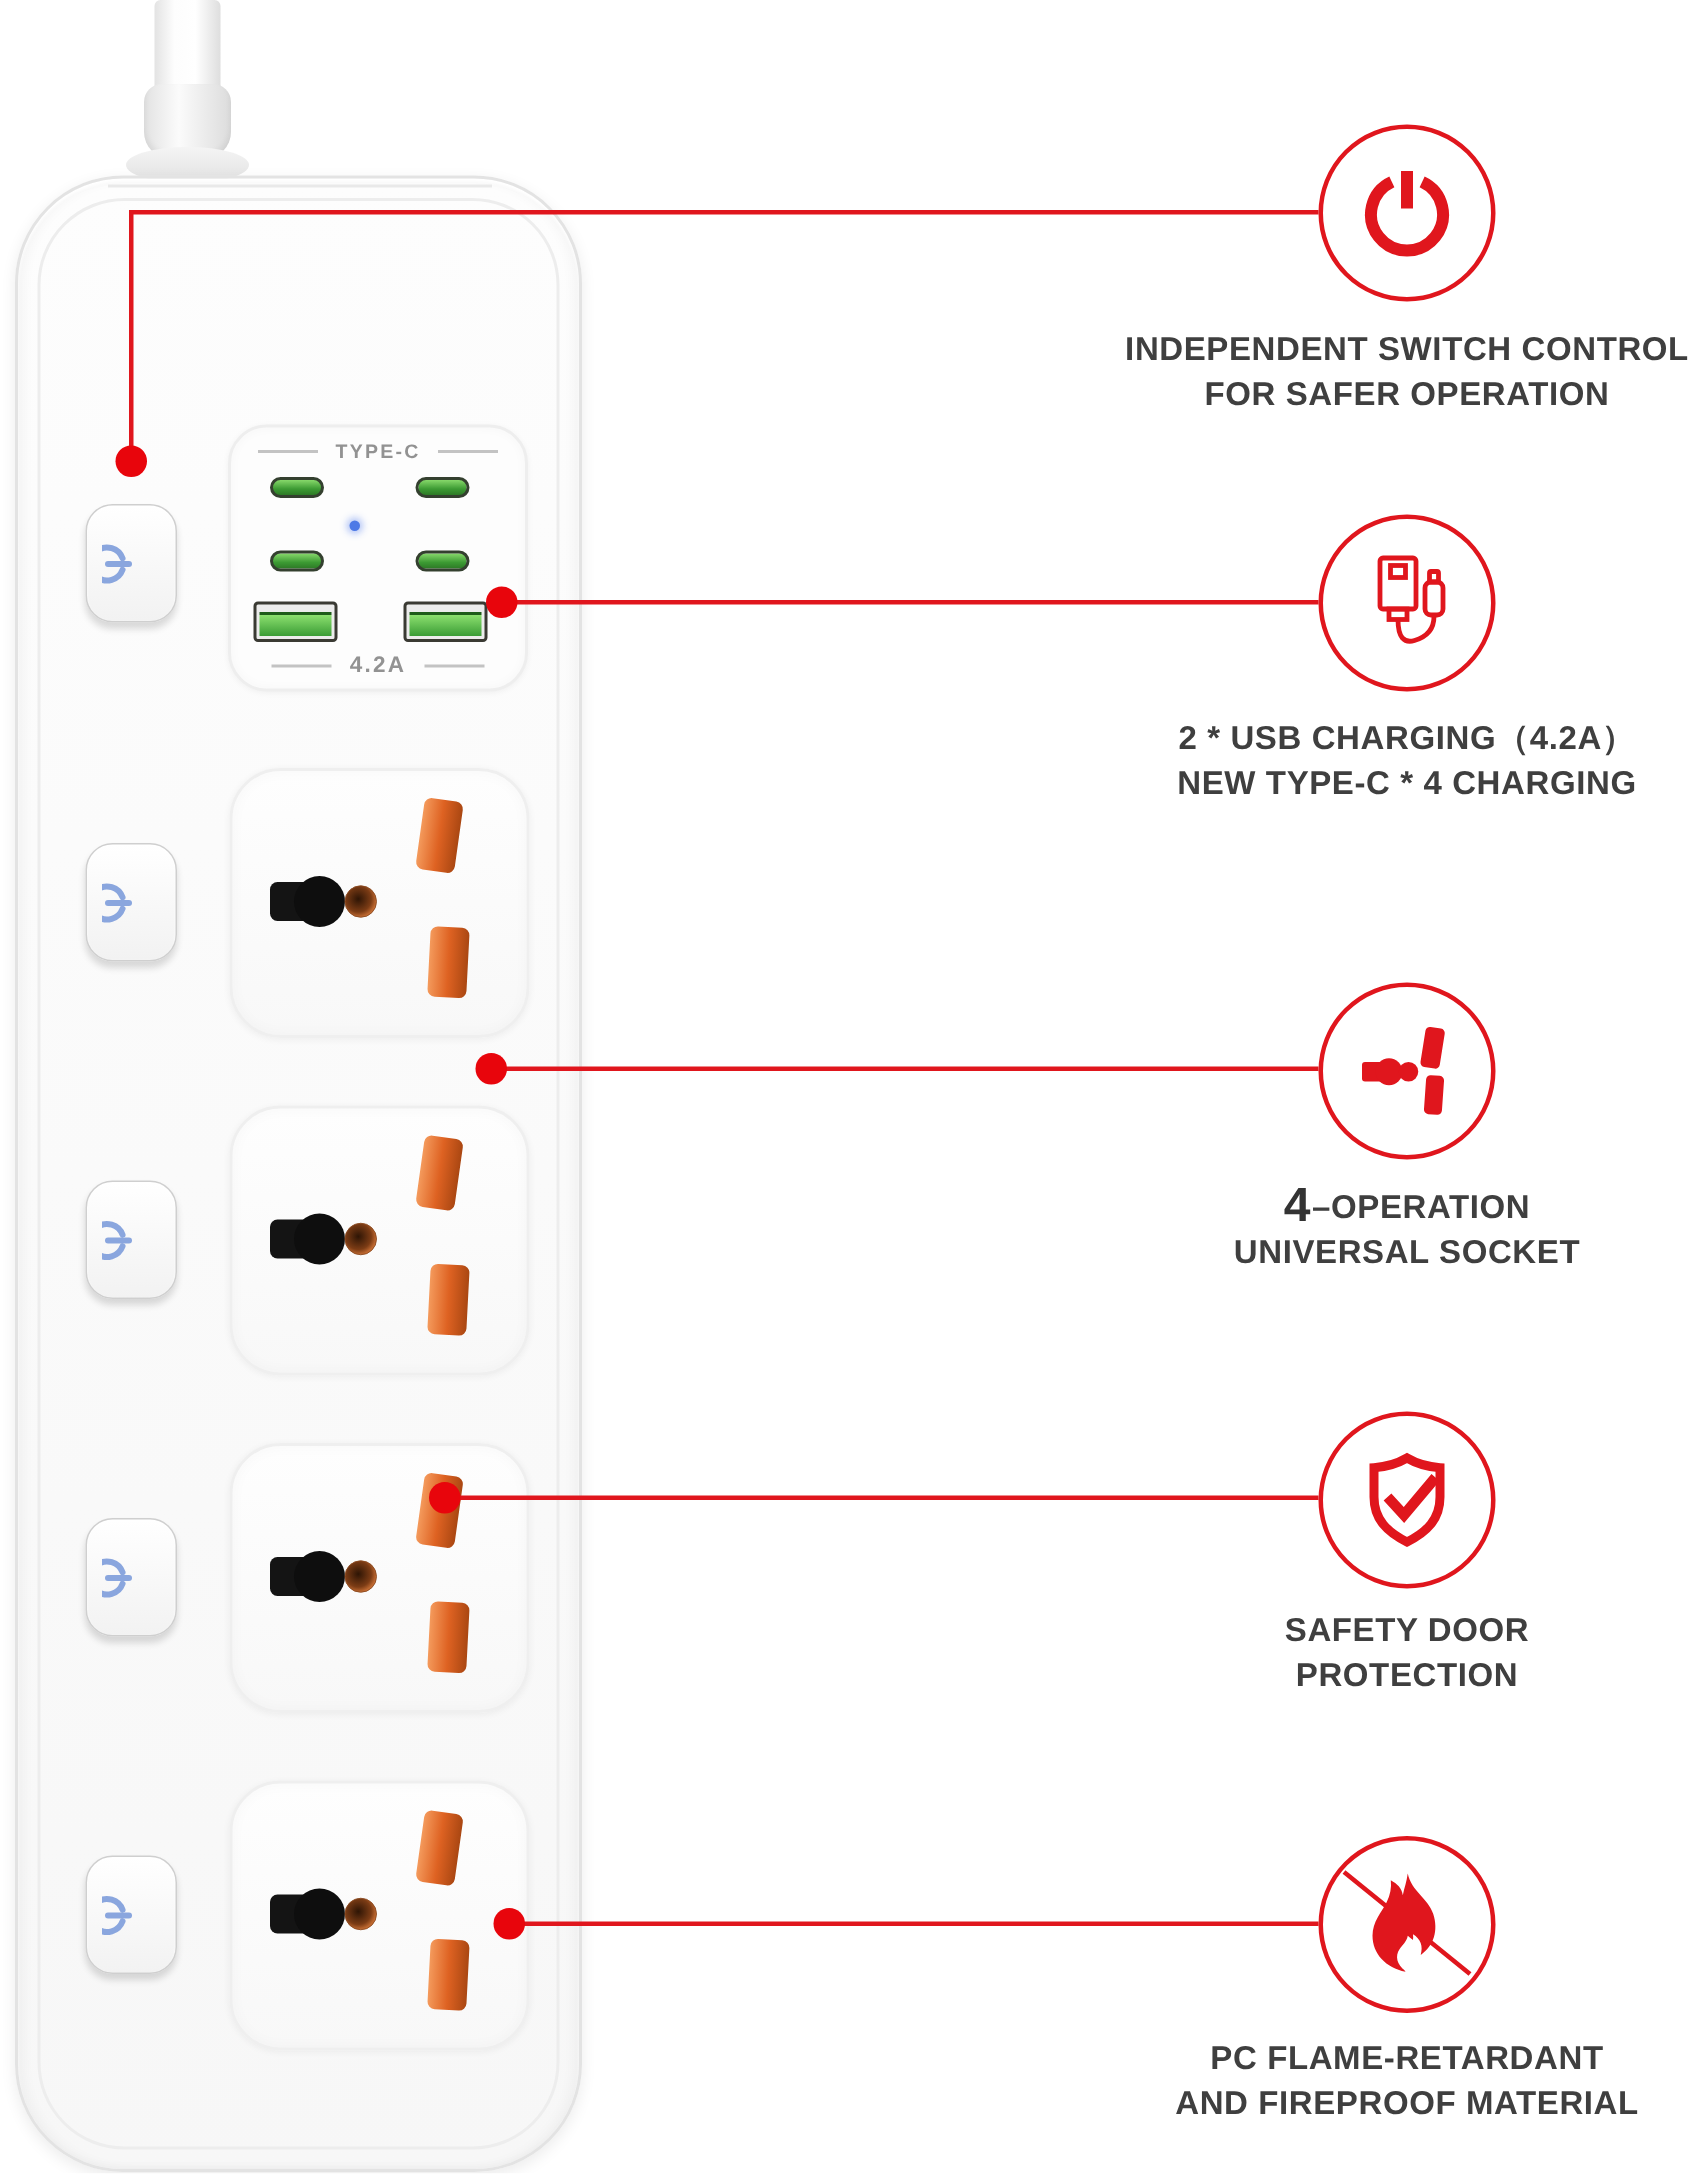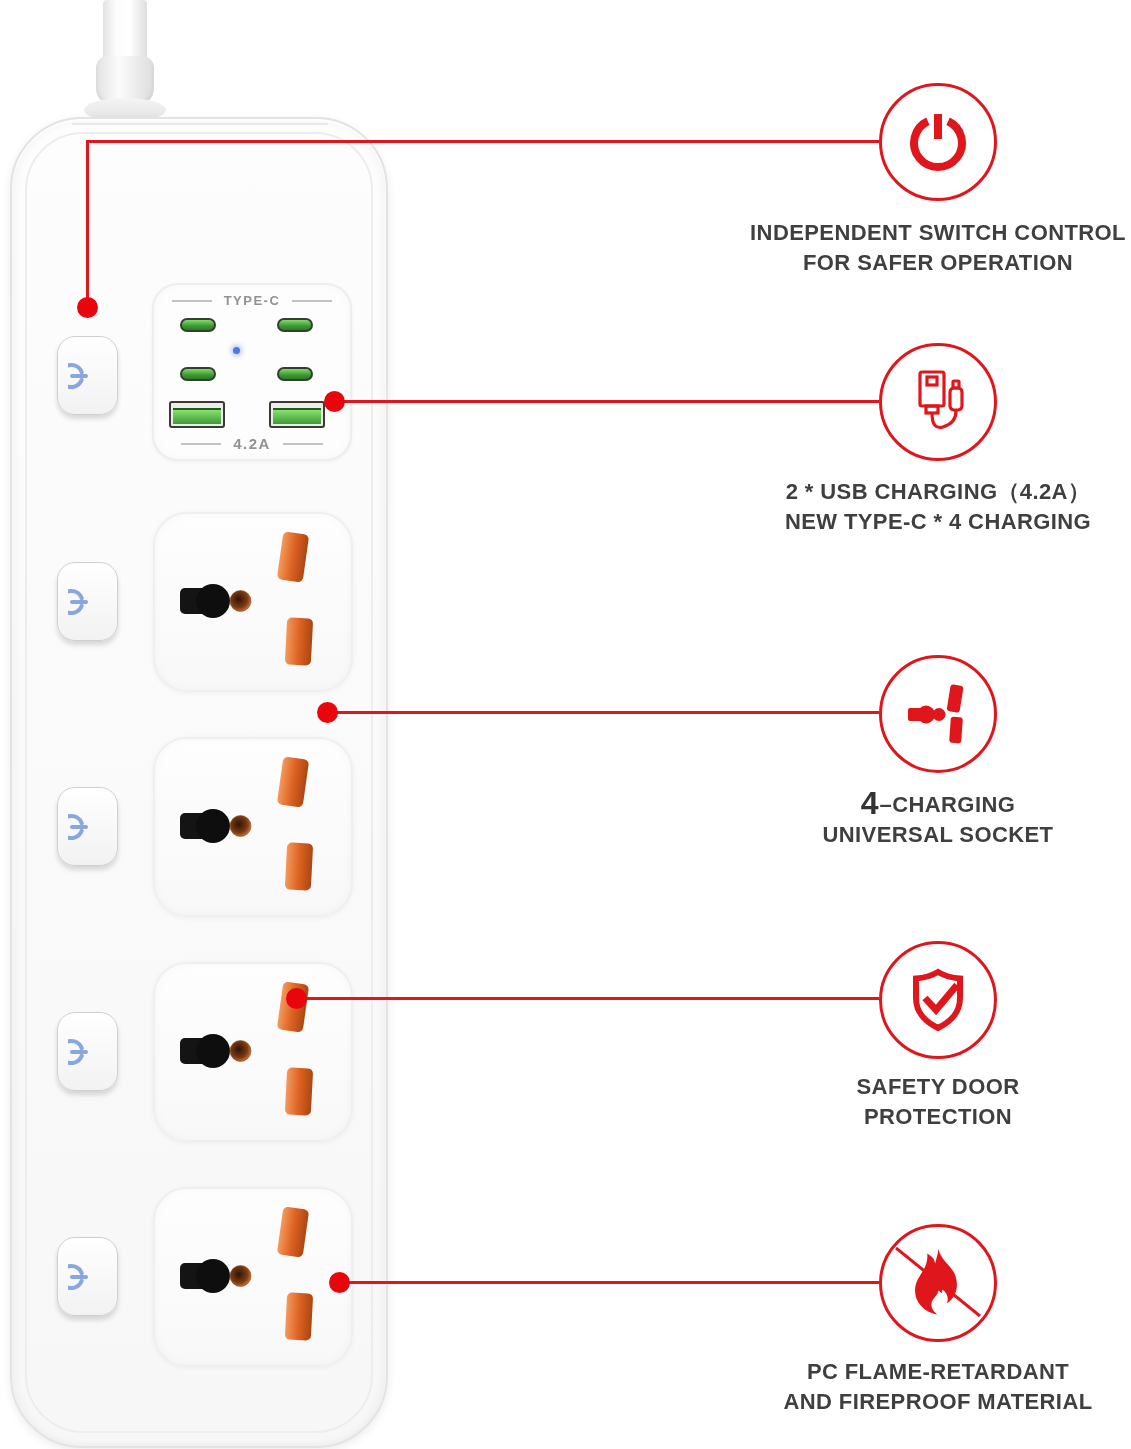--- a/index.html
+++ b/index.html
@@ -259,21 +259,21 @@
         <g transform="rotate(9 52 20)">
             <rect x="45.5" y="6" width="13" height="27" rx="3"></rect>
           </g>
         <g transform="rotate(4 53 51)">
             <rect x="47" y="38" width="12" height="26" rx="3"></rect>
           </g>
       </g>
     </svg>
   </div>
   <div class="abs cap" style="left:708px;top:788px">
-    <div><span class="big-num">4</span><span>–CHARGING</span></div>
+    <div><span class="big-num">4</span><span>–OPERATION</span></div>
     <div>UNIVERSAL SOCKET</div>
   </div>
 
   <div class="abs callout-circle" style="left:879px;top:941px">
     <svg width="70" height="70" viewBox="0 0 70 70">
       <path d="M35 7 C29 10.5 20 13 13 13.5 L13 33 C13 48 22 56.5 35 63 C48 56.5 57 48 57 33 L57 13.5 C50 13 41 10.5 35 7 Z" fill="none" stroke="#e0161d" stroke-width="6"></path>
       <path d="M22 33 L33 45 L54 20" fill="none" stroke="#e0161d" stroke-width="7"></path>
     </svg>
   </div>
   <div class="abs cap" style="left:708px;top:1072px">

